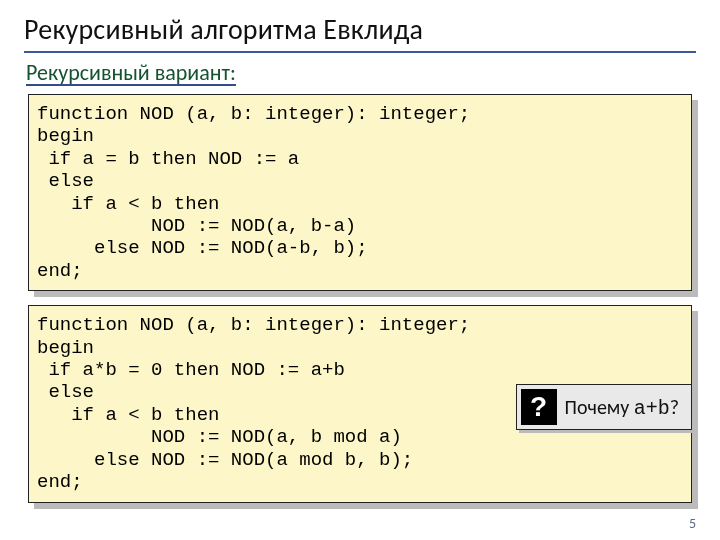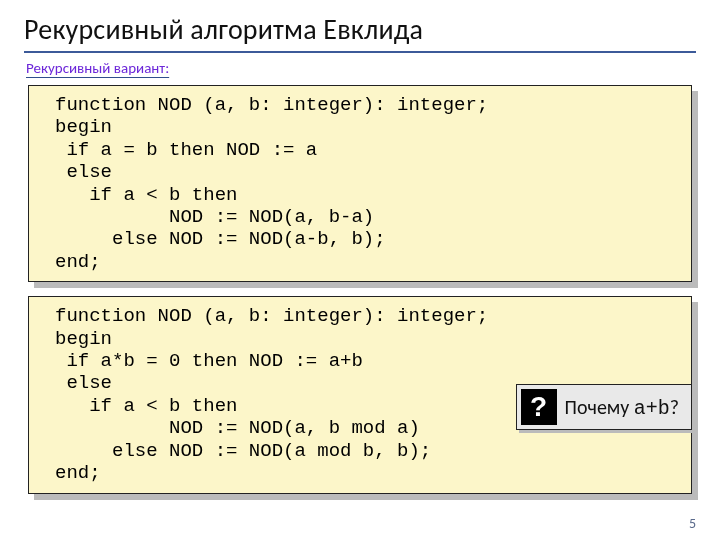--- a/index.html
+++ b/index.html
@@ -21,42 +21,42 @@
     color: #111;
     margin: 0 0 4px 0;
     letter-spacing: 0.2px;
   }
   .rule {
     border: 0;
     border-top: 2px solid #3c5a99;
     margin: 2px 0 6px 0;
   }
   .subtitle {
-    color: #6d28d9;
-    font-size: 15px;
+    color: #14532d;
+    font-size: 22px;
     font-weight: 400;
     margin: 2px 0 8px 2px;
     text-decoration: underline;
     text-decoration-color: #304e8c;
     text-underline-offset: 4px;
   }
   .codebox-wrap {
     position: relative;
     margin: 4px 4px 14px 4px;
   }
   .shadow {
     position: absolute;
     top: 6px; left: 6px; right: -6px; bottom: -6px;
     background: #bbb;
   }
   .codebox {
     position: relative;
     background: #fcf6c9;
     border: 1.5px solid #222;
-    padding: 8px 12px 8px 26px;
+    padding: 8px 12px 8px 8px;
     font-family: 'Courier New', monospace;
     font-size: 19px;
     line-height: 1.18;
     white-space: pre;
     color: #000;
   }
   .callout {
     position: absolute;
     right: 28px;
     bottom: 110px;

